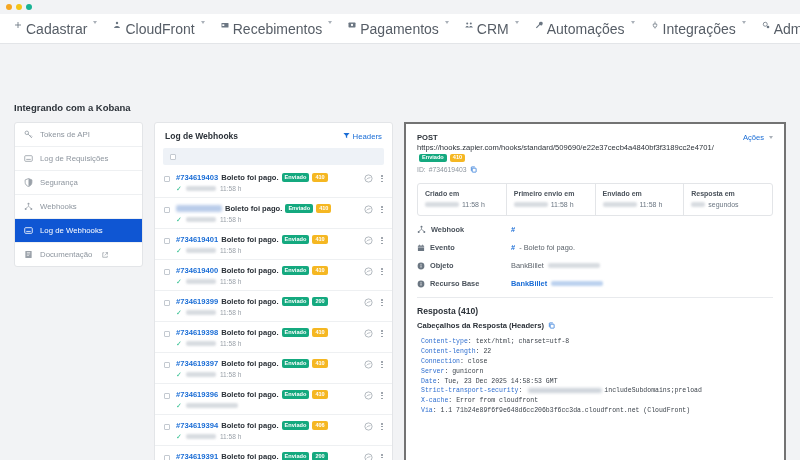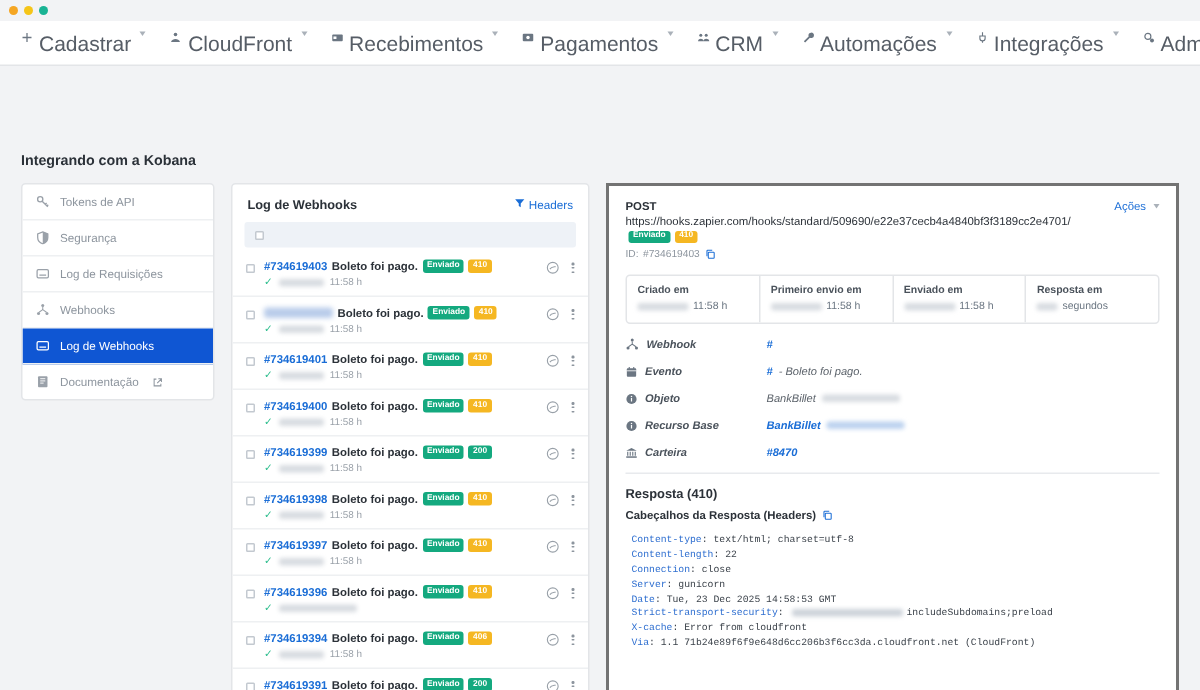--- a/index.html
+++ b/index.html
@@ -152,21 +152,21 @@
     border: 1px solid #e3e5e8; border-radius: 3px;
     display: flex; overflow: hidden;
   }
   .tscell { flex: 1; padding: 6px 7px 7px 7px; border-right: 1px solid #e3e5e8; }
   .tscell:last-child { border-right: none; }
   .tslabel { font-size: 7px; color: #4a525b; font-weight: bold; margin-bottom: 4px; white-space: nowrap; }
   .tsval { display: flex; align-items: center; gap: 3px; }
   .tstime { font-size: 7px; color: #6b7682; white-space: nowrap; }
 
   
-  .meta { padding: 9px 11px 0 11px; font-style: italic; }
+  .meta { padding: 9px 11px 0 11px; }
   .mrow { display: flex; align-items: center; margin-bottom: 9px; }
   .mlabel {
     display: flex; align-items: center; gap: 5px;
     width: 94px; font-size: 7.4px; color: #4a525b; font-weight: bold; flex: none;
   }
   .mlabel .mic { display: flex; color: #6b7682; }
   .mval { font-size: 7.4px; color: #5c636b; display: flex; align-items: center; gap: 4px; }
   .mval.link { color: #1a6dd6; font-weight: bold; }
   .mhash { color: #1a6dd6; font-weight: bold; }
 
@@ -292,34 +292,34 @@
             <svg width="9" height="9" viewBox="0 0 16 16">
               <circle cx="5" cy="5" r="3.1" fill="none" stroke="currentColor" stroke-width="1.6"></circle>
               <path d="M7.3 7.3L14 14M11 11l1.6-1.6M13 13l1.5-1.5" stroke="currentColor" stroke-width="1.6" fill="none"></path>
             </svg>
           </span>
           <span>Tokens de API</span>
         </div>
         <div class="side-item">
           <span class="sic">
             <svg width="9" height="9" viewBox="0 0 16 16">
+              <rect x="1.3" y="3" width="13.4" height="10" rx="1.6" fill="none" stroke="currentColor" stroke-width="1.5"></rect>
+              <path d="M4 9.6h8" stroke="currentColor" stroke-width="1.5"></path>
+            </svg>
+          </span>
+          <span>Log de Requisições</span>
+        </div>
+        <div class="side-item">
+          <span class="sic">
+            <svg width="9" height="9" viewBox="0 0 16 16">
               <path d="M8 1l6 2.4v4.2C14 11.4 11.4 14 8 15.2 4.6 14 2 11.4 2 7.6V3.4z" fill="none" stroke="currentColor" stroke-width="1.5"></path>
               <path d="M8 1l6 2.4v4.2C14 11.4 11.4 14 8 15.2z" fill="currentColor"></path>
             </svg>
           </span>
           <span>Segurança</span>
-        </div>
-        <div class="side-item">
-          <span class="sic">
-            <svg width="9" height="9" viewBox="0 0 16 16">
-              <rect x="1.3" y="3" width="13.4" height="10" rx="1.6" fill="none" stroke="currentColor" stroke-width="1.5"></rect>
-              <path d="M4 9.6h8" stroke="currentColor" stroke-width="1.5"></path>
-            </svg>
-          </span>
-          <span>Log de Requisições</span>
         </div>
         <div class="side-item">
           <span class="sic">
             <svg width="9" height="9" viewBox="0 0 16 16">
               <circle cx="8" cy="3" r="1.8" fill="currentColor"></circle>
               <circle cx="3" cy="12.5" r="1.8" fill="currentColor"></circle>
               <circle cx="13" cy="12.5" r="1.8" fill="currentColor"></circle>
               <path d="M8 4.8v3M8 7.8L3.6 11M8 7.8L12.4 11" stroke="currentColor" stroke-width="1.2" fill="none"></path>
             </svg>
           </span>
@@ -752,30 +752,20 @@
           </div>
           <div class="mrow">
             <span class="mlabel"><span class="mic">
                 <svg width="8" height="8" viewBox="0 0 16 16">
                   <circle cx="8" cy="8" r="6.8" fill="currentColor"></circle>
                   <path d="M8 6.8v4.4" stroke="#fff" stroke-width="1.6"></path>
                   <circle cx="8" cy="4.6" r="1" fill="#fff"></circle>
                 </svg>
               </span>Recurso Base</span>
             <span class="mval link">BankBillet<span class="blurbar" style="width:52px;background:#bcd2ef"></span></span>
-          </div>
-          <div class="mrow">
-            <span class="mlabel"><span class="mic">
-                <svg width="8" height="8" viewBox="0 0 16 16">
-                  <path d="M8 1.4L15 5H1z" fill="currentColor"></path>
-                  <path d="M3 6.4v5.4M6.3 6.4v5.4M9.7 6.4v5.4M13 6.4v5.4" stroke="currentColor" stroke-width="1.5"></path>
-                  <rect x="1" y="12.4" width="14" height="2" fill="currentColor"></rect>
-                </svg>
-              </span>Carteira</span>
-            <span class="mval link">#8470</span>
           </div>
         </div>
 
       <div class="divider"></div>
 
       <div class="resp">
         <div class="resp-title">Resposta (410)</div>
         <div class="resp-sub">
           <span>Cabeçalhos da Resposta (Headers)</span>
           <span class="copy">

